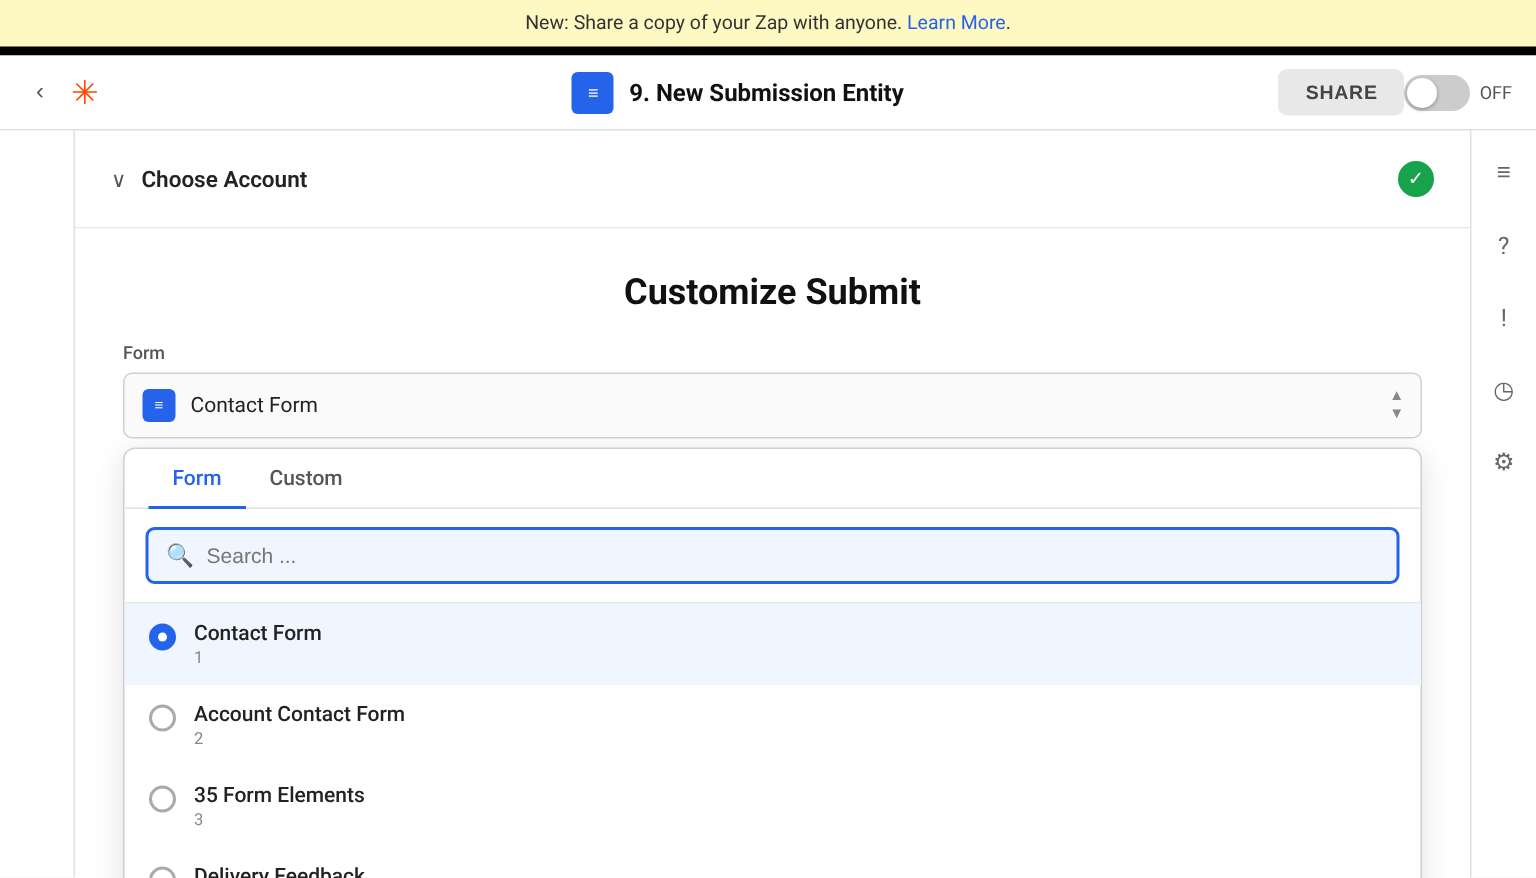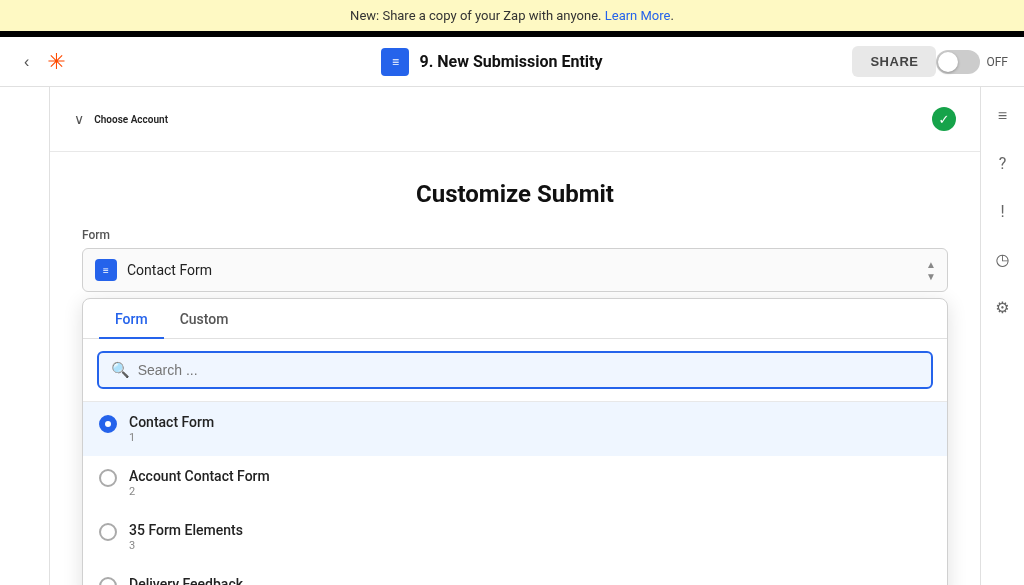--- a/index.html
+++ b/index.html
@@ -188,21 +188,21 @@
       gap: 10px;
     }
     .chevron-btn {
       background: none;
       border: none;
       cursor: pointer;
       font-size: 14px;
       color: #555;
     }
     .choose-account-label {
-      font-size: 10px;
+      font-size: 15px;
       font-weight: 600;
       color: #222;
     }
     .check-circle {
       width: 24px;
       height: 24px;
       background: #16a34a;
       border-radius: 50%;
       display: flex;
       align-items: center;

